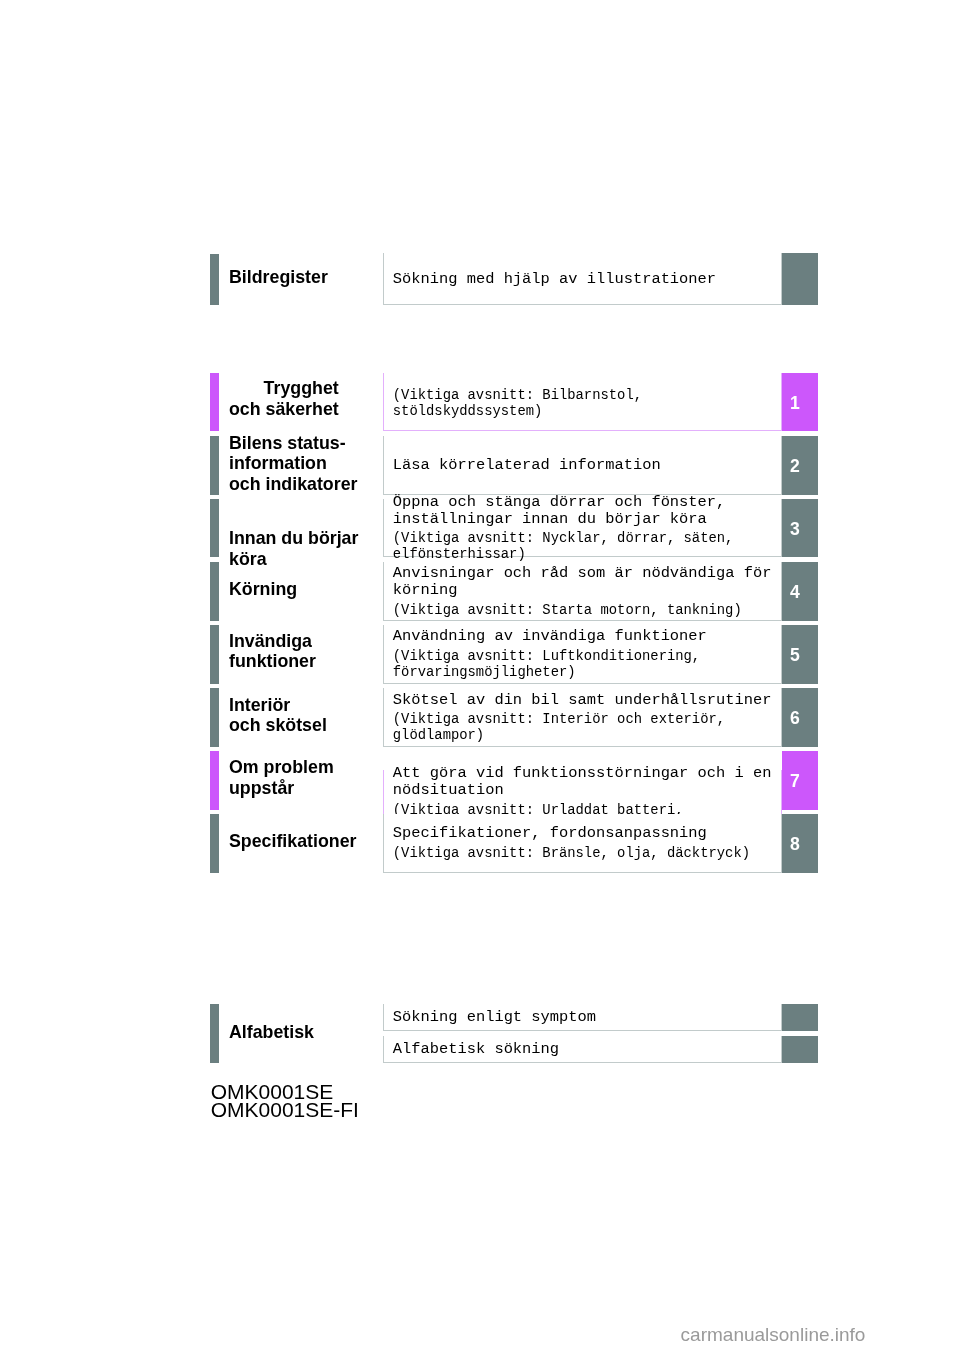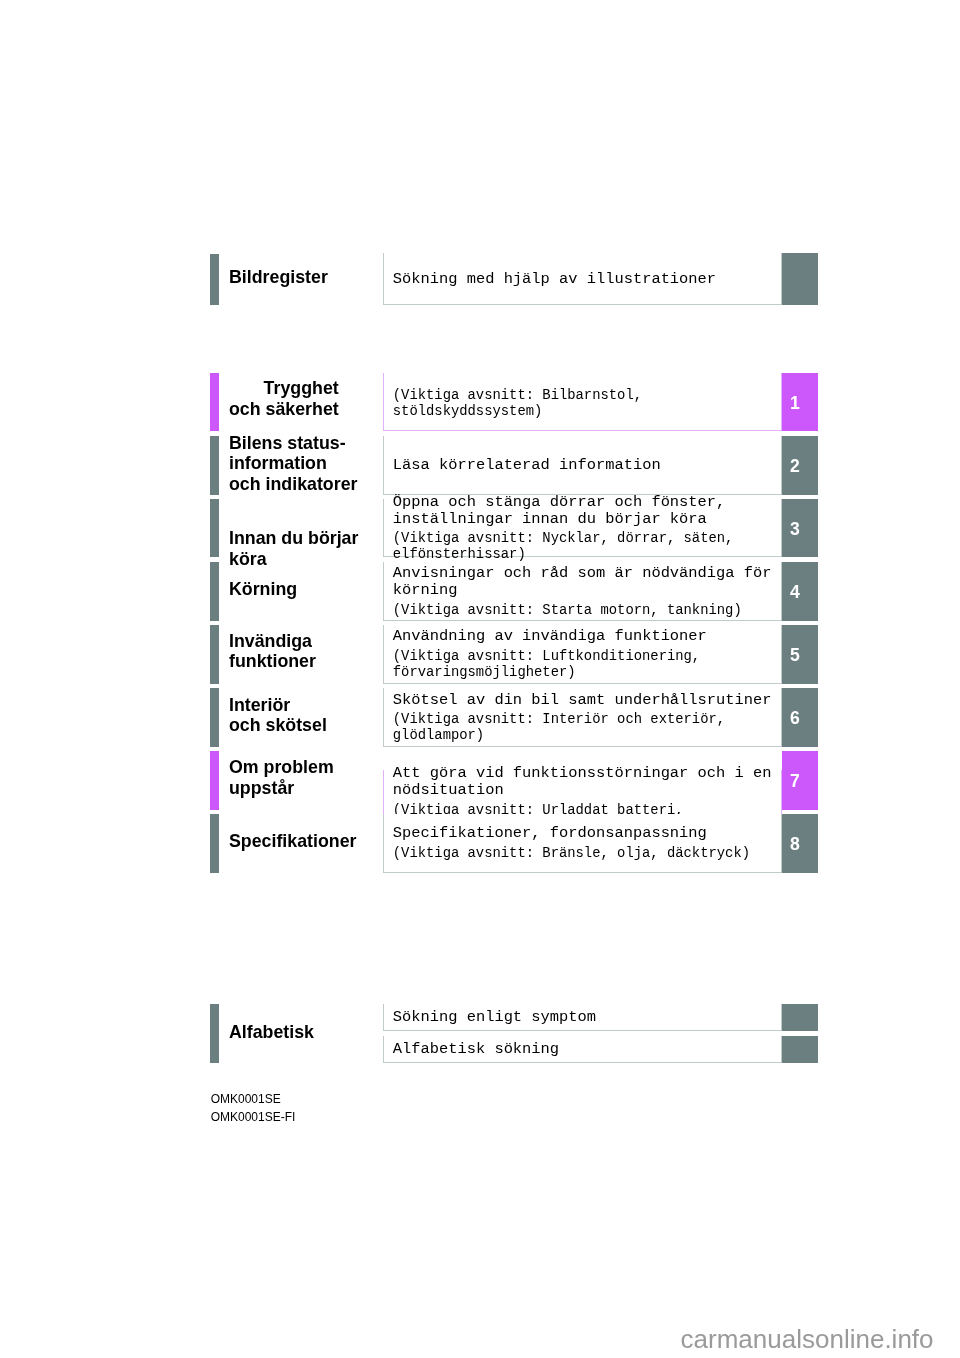--- a/index.html
+++ b/index.html
@@ -29,23 +29,23 @@
   #top-box{top:253.4px;height:51.6px;border-style:solid;border-width:1.2px;border-top:none;}
   #top-numbox{top:253.4px;height:51.6px;}
   #top-box .inner{top:1.8px;}
 
   
   #idx-tab{top:1004px;height:59.2px;}
   #idx-title{top:1021.7px;}
   .sak-row .inner{top:1.4px;}
 
   
-  #footer{position:absolute;left:210.7px;top:1082.6px;font-size:12px;line-height:18.3px;color:#000;margin-top:7px;}
+  #footer{position:absolute;left:210.7px;top:1082.6px;font-size:21px;line-height:18.3px;color:#000;}
   #watermark{position:absolute;left:680.6px;top:1323.6px;
-             font-size:26px;color:#9a9a9a;white-space:nowrap;}
+             font-size:19px;color:#9a9a9a;white-space:nowrap;}
 </style>
 </head>
 <body>
 
 <div class="page">
 
   <div class="tab" id="top-tab" style="background: rgb(107, 127, 128);"></div>
   <div class="title" id="top-title">Bildregister</div>
   <div class="bodybox" id="top-box" style="border-color: rgb(194, 203, 203);">
     <div class="inner">

